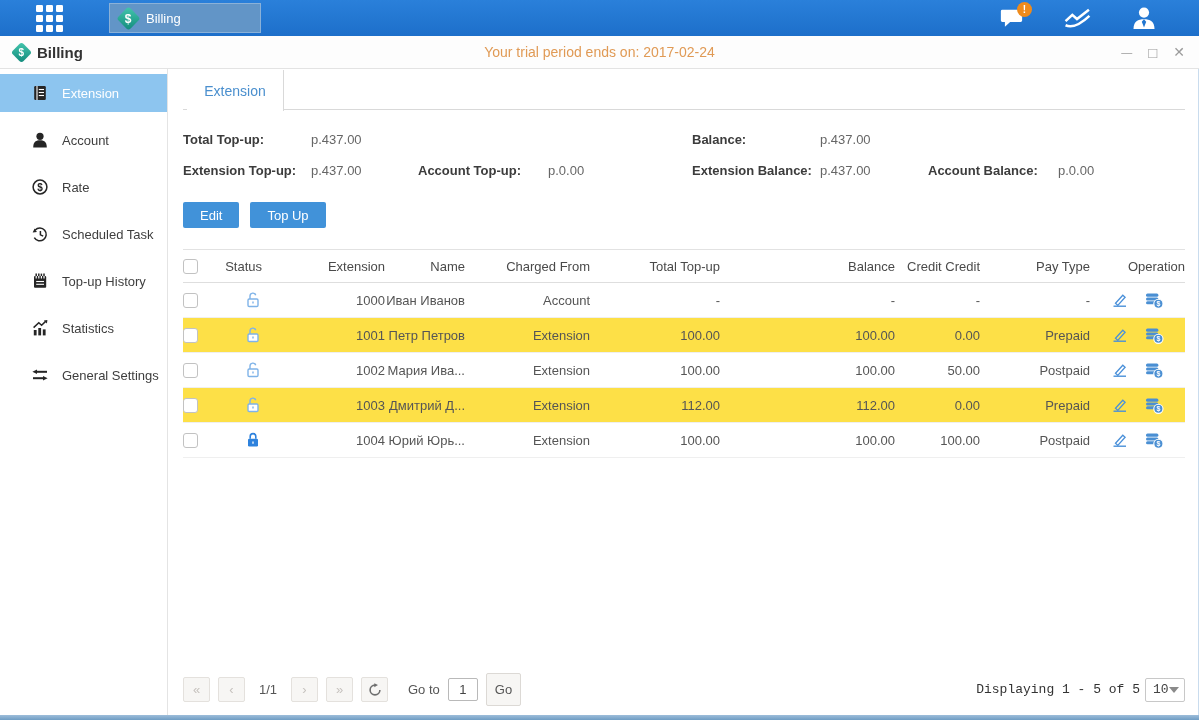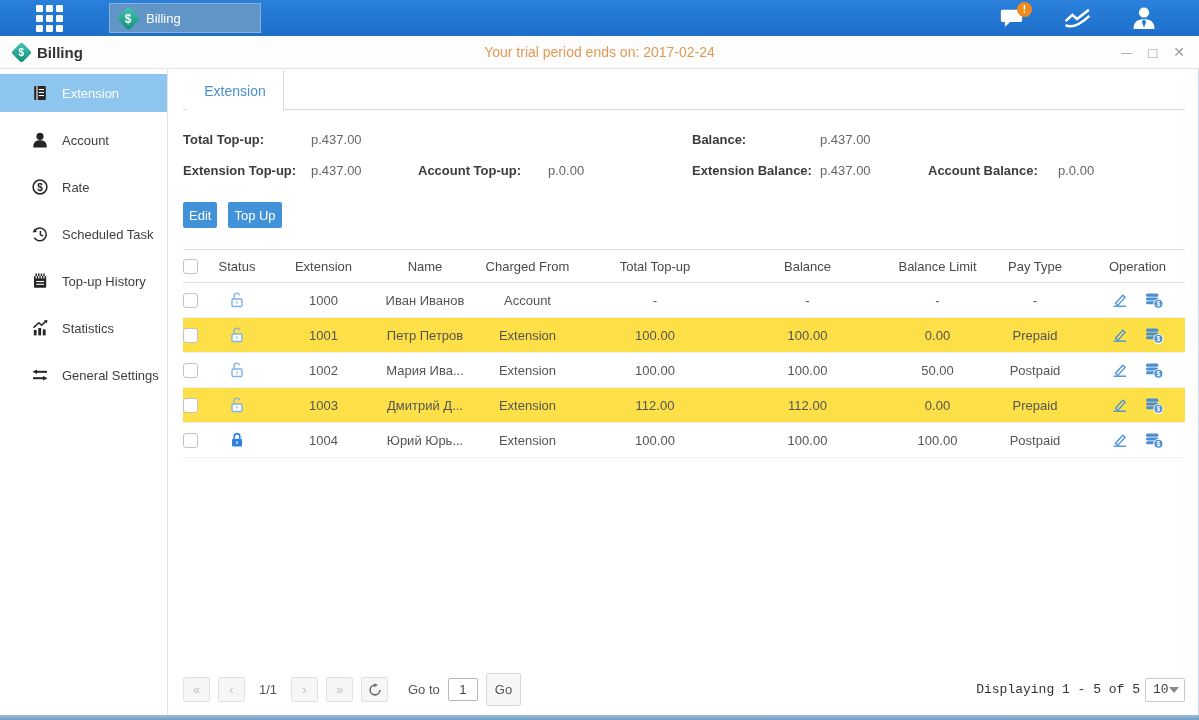--- a/index.html
+++ b/index.html
@@ -41,26 +41,26 @@
   .tabs { height:41px; border-bottom:1px solid #d9d9d9; display:flex; }
   .tab { width:97px; height:41px; margin-left:4px; background:#fff; border-right:1px solid #d9d9d9; display:flex; align-items:center; justify-content:center; font-size:14px; color:#4a8fce; position:relative; top:1px; cursor:pointer; }
 
   
   .summary { margin-top:14px; display:grid; grid-template-columns:128px 107px 130px 144px 128px 108px 130px auto; line-height:31px; font-size:13px; }
   .summary .lbl { font-weight:bold; color:#3c3c3c; }
   .summary .val { color:#666; }
 
   
   .actions { margin-top:16px; display:flex; gap:11px; }
-  .btn-blue { background:#4192d9; color:#fff; border:none; border-radius:2px; font-size:13px; font-family:"Liberation Sans",sans-serif; height:26px; padding:0 6px; cursor:pointer; }
+  .btn-blue { background:#4192d9; color:#fff; border:none; border-radius:2px; font-size:13px; font-family:"Liberation Sans",sans-serif; height:26px; padding:0 17px; cursor:pointer; }
 
   
   table { margin-top:21px; width:100%; border-collapse:collapse; table-layout:fixed; font-size:13px; }
-  thead th { height:33px; border-top:1px solid #e2e2e2; border-bottom:1px solid #dedede; color:#4a4a4a; font-weight:normal; text-align:center; }
-  tbody td { height:35px; text-align:center; color:#555; border-bottom:1px solid #efefef; overflow:hidden; white-space:nowrap; text-overflow:ellipsis; }
+  thead th { height:33px; border-top:1px solid #e2e2e2; border-bottom:1px solid #dedede; color:#4a4a4a; font-weight:normal; text-align:right; }
+  tbody td { height:35px; text-align:right; color:#555; border-bottom:1px solid #efefef; overflow:hidden; white-space:nowrap; text-overflow:ellipsis; }
   tbody tr.alt { background:#fde047; }
   th.sel, td.sel { text-align:left; }
   .checkbox { width:15px; height:15px; border:1px solid #c2c2c2; border-radius:3px; background:#fff; display:inline-block; cursor:pointer; vertical-align:middle; }
   .op-icons { display:flex; align-items:center; justify-content:center; gap:16px; }
   .op-icons svg { cursor:pointer; }
   .lock { display:inline-block; vertical-align:middle; }
 
   
   .pagination { position:absolute; left:15px; right:14px; bottom:9px; display:flex; align-items:center; font-size:13px; color:#555; }
   .pg-btn { width:27px; height:25px; background:#f7f6f4; border:1px solid #e4e1dd; border-radius:2px; display:flex; align-items:center; justify-content:center; color:#c6c2be; font-size:13px; cursor:pointer; margin-right:8px; }
@@ -256,21 +256,21 @@
         </colgroup>
         <thead>
           <tr>
             <th class="sel"><span class="checkbox"></span></th>
             <th>Status</th>
             <th>Extension</th>
             <th>Name</th>
             <th>Charged From</th>
             <th>Total Top-up</th>
             <th>Balance</th>
-            <th>Balance Limit</th>
+            <th>Credit Credit</th>
             <th>Pay Type</th>
             <th>Operation</th>
           </tr>
         </thead>
         <tbody>
             <tr>
           <td class="sel"><span class="checkbox"></span></td>
           <td>
             <svg class="lock" width="18" height="18" viewBox="0 0 18 18">
               <rect x="4" y="8" width="10" height="7.5" rx="1.2" fill="#ffffff" stroke="#7fb3e8" stroke-width="1.4"></rect>

